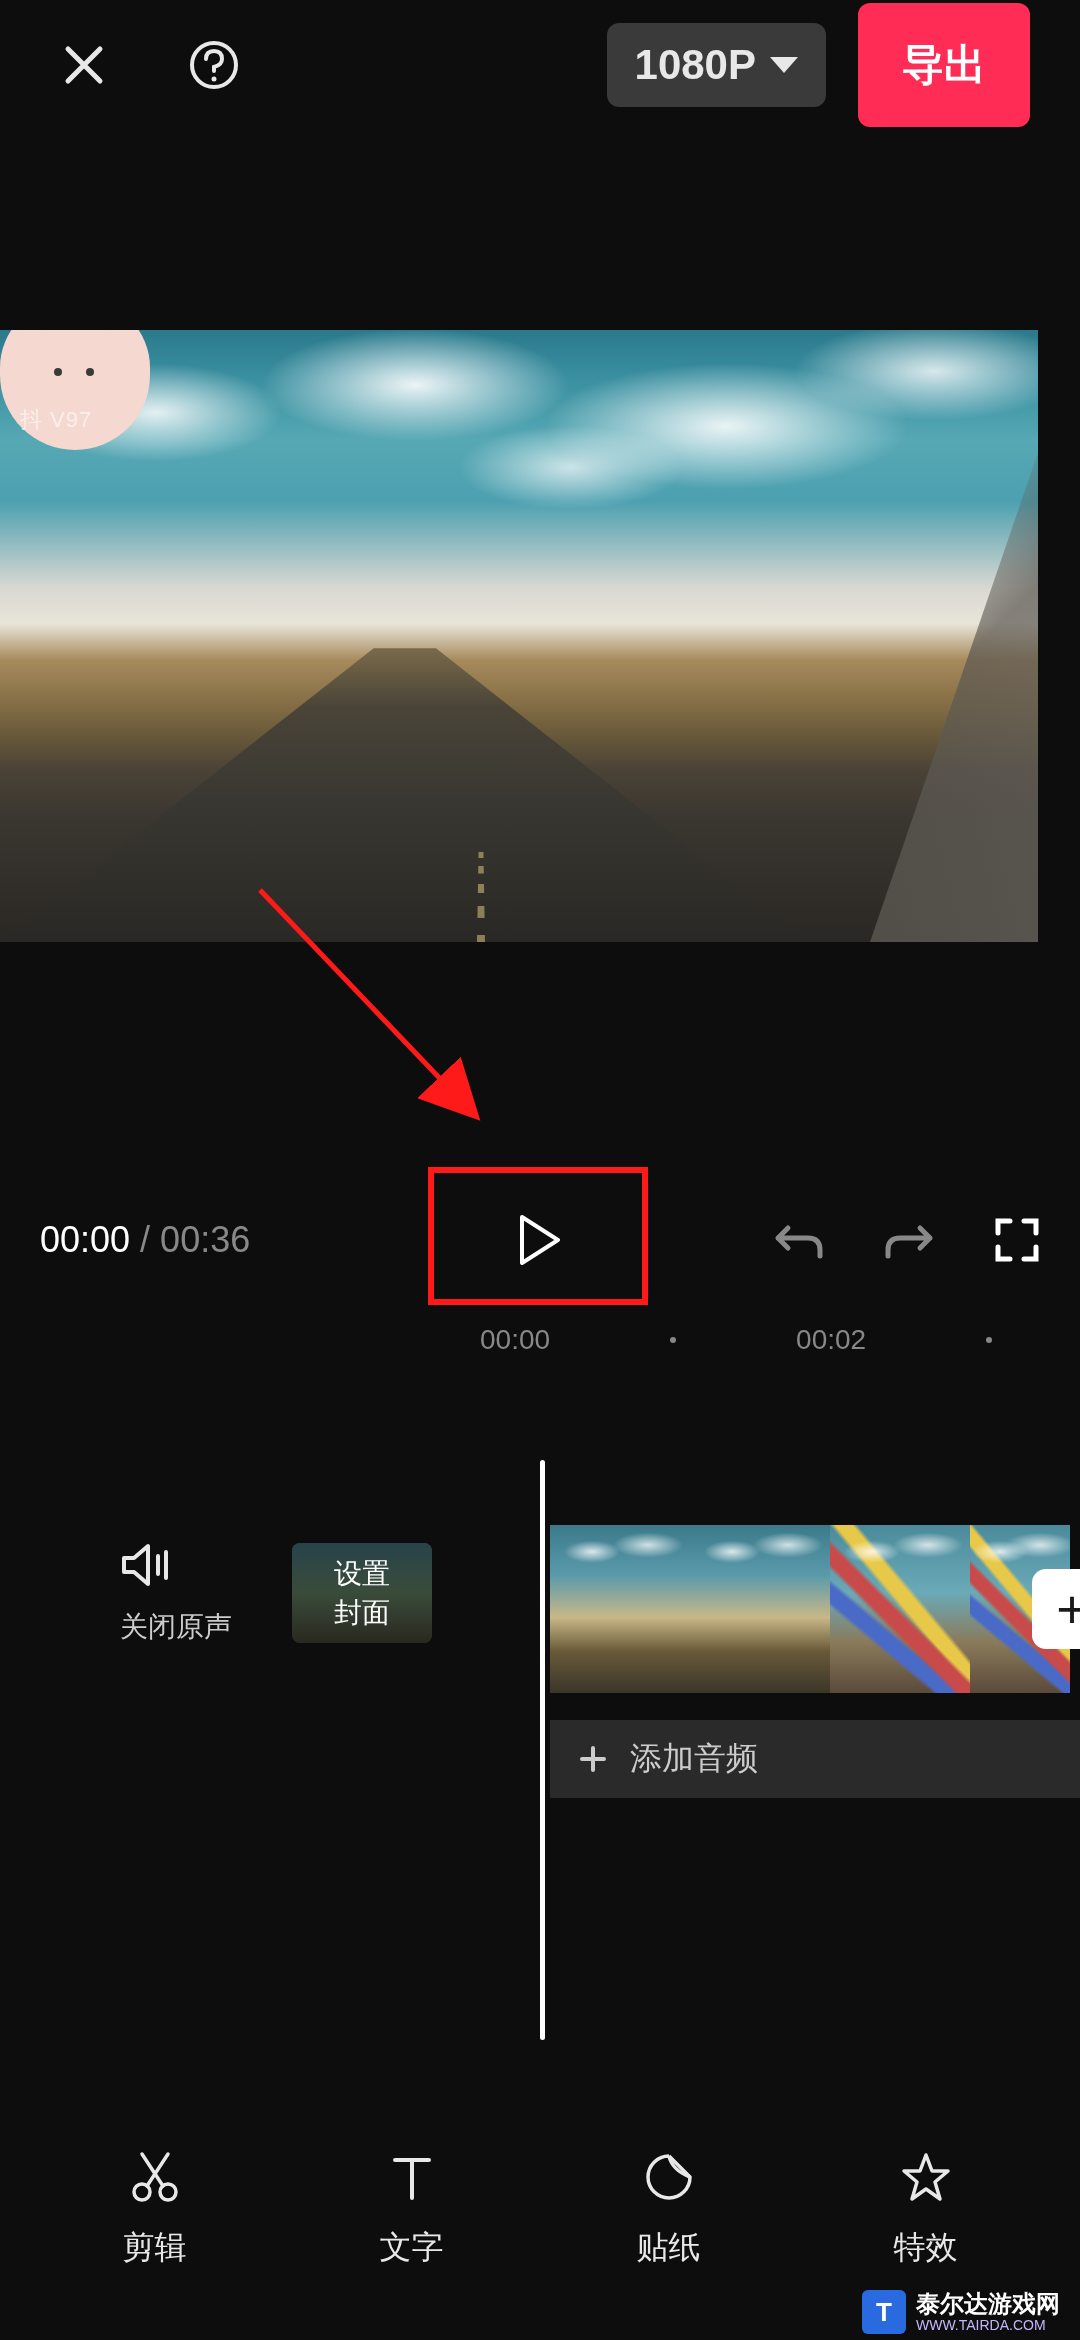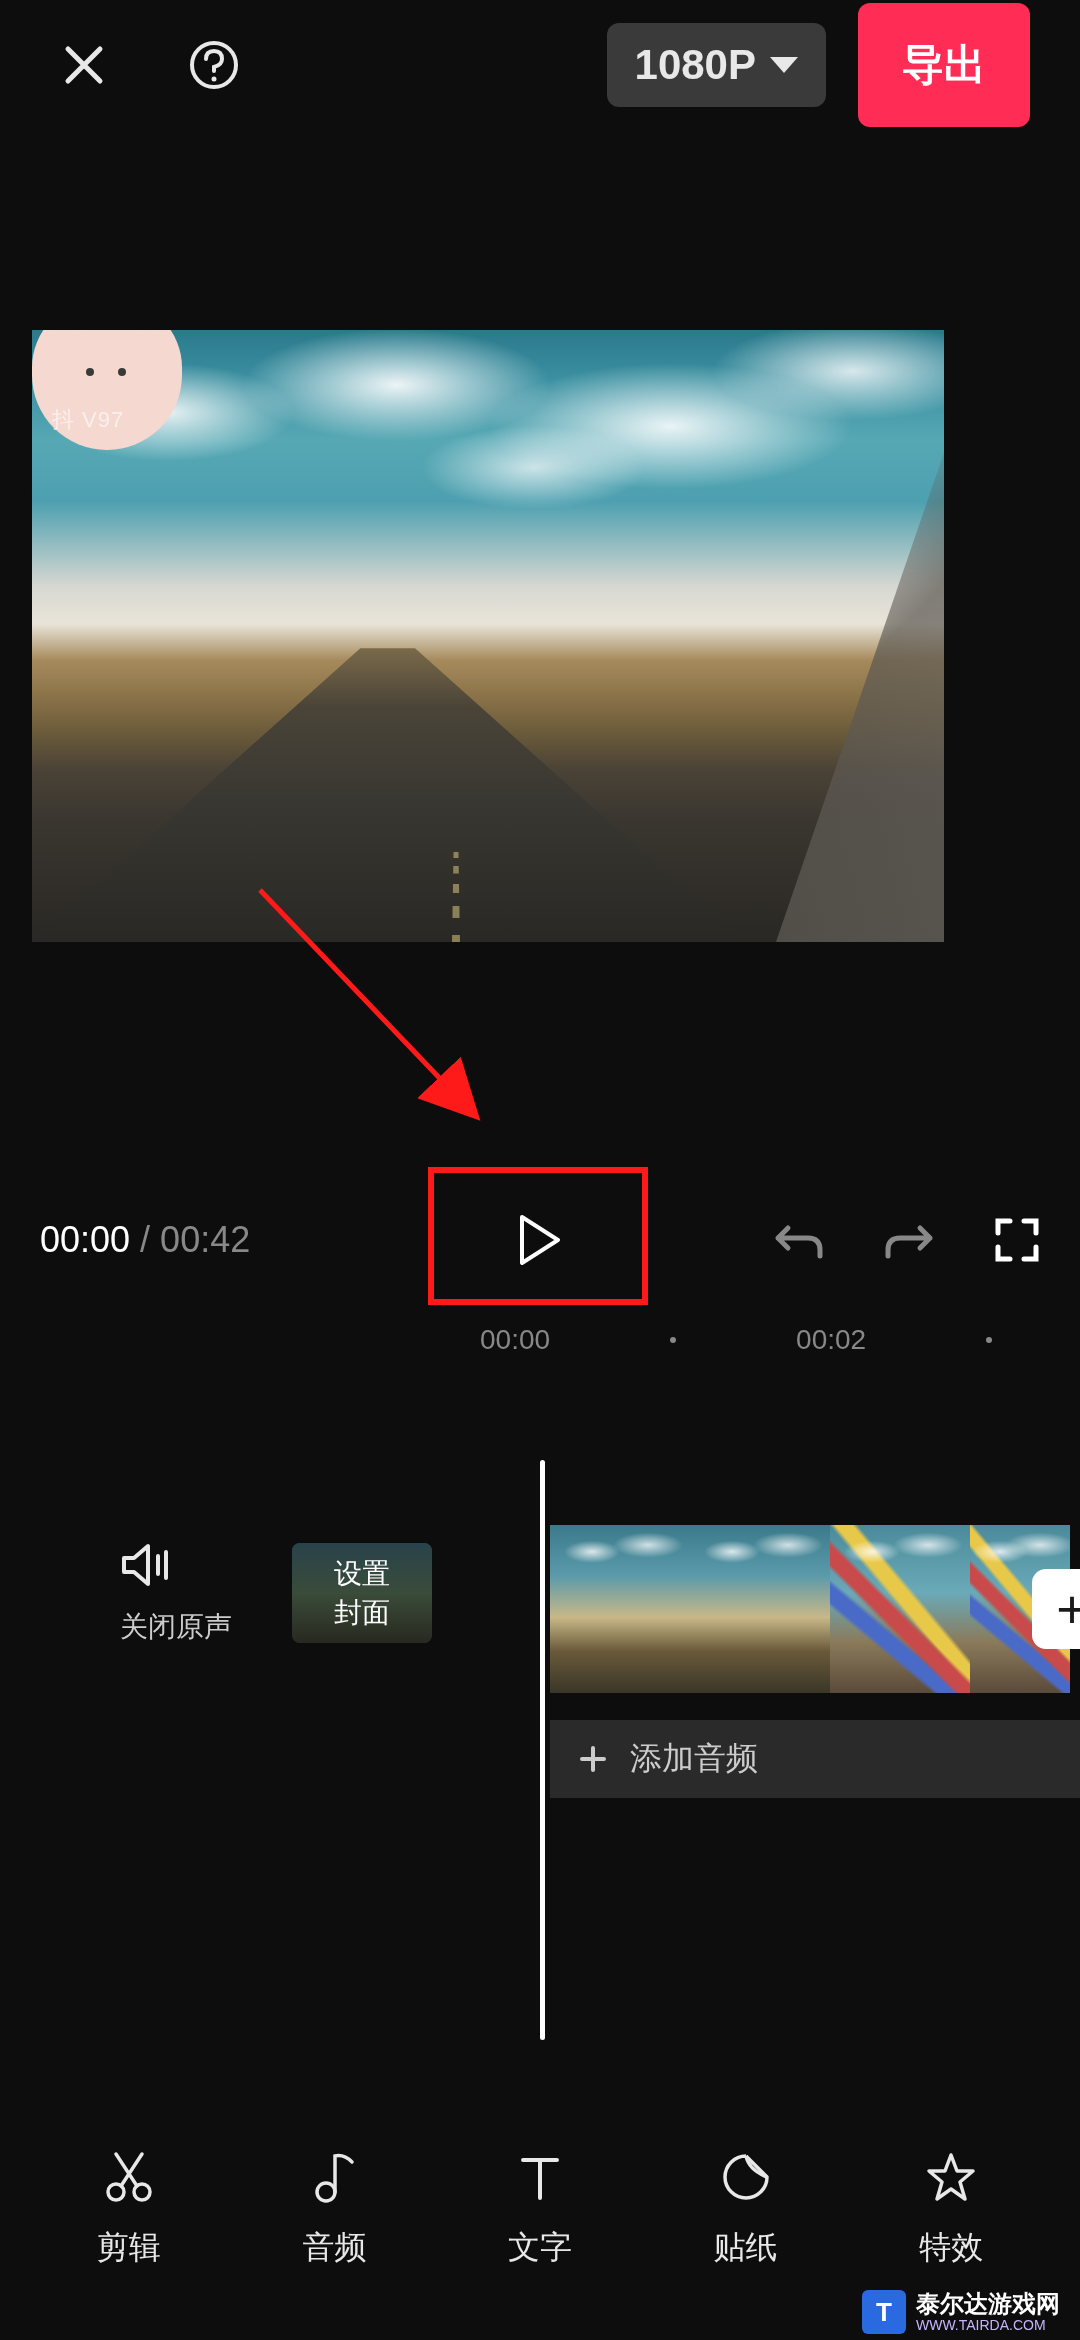--- a/index.html
+++ b/index.html
@@ -43,32 +43,31 @@
     background: #ff2d55;
     border-radius: 12px;
     padding: 34px 44px;
     font-size: 42px;
     font-weight: 600;
     color: #fff;
   }
   
   .preview {
     margin-top: 200px;
-    width: 912px;
+    width: 1038px;
     height: 612px;
     position: relative;
     background: linear-gradient(to bottom,
       #2b7a8c 0%, #3a8fa0 8%,
       #56a8b4 18%, #4da0b0 28%,
       #d8d8d2 42%, #e8e4d8 48%,
       #a68a5c 54%, #8a7248 60%,
       #6a5a3a 66%, #4a4236 72%,
       #3a3630 80%, #2a2824 100%);
     overflow: hidden;
-    margin-left: 32px;
   }
   .sky-clouds {
     position: absolute; inset: 0 0 55% 0;
     background:
       radial-gradient(ellipse 180px 70px at 15% 30%, rgba(255,255,255,.85), transparent 70%),
       radial-gradient(ellipse 220px 80px at 40% 20%, rgba(255,255,255,.9), transparent 70%),
       radial-gradient(ellipse 260px 90px at 70% 35%, rgba(255,255,255,.88), transparent 70%),
       radial-gradient(ellipse 200px 70px at 90% 15%, rgba(255,255,255,.8), transparent 70%),
       radial-gradient(ellipse 160px 60px at 55% 50%, rgba(255,255,255,.7), transparent 70%);
   }
@@ -372,21 +371,21 @@
       <path d="M0 0 L12 6 L0 12 Z" fill="#ff1a1a"></path>
     </marker>
   </defs>
   <line x1="20" y1="20" x2="230" y2="240" stroke="#ff1a1a" stroke-width="5" marker-end="url(#ah)"></line>
 </svg>
 <div class="play-highlight"></div>
 
 <div class="controls">
   <span class="time-current">00:00</span>
   <span class="time-sep">/</span>
-  <span class="time-total">00:42</span>
+  <span class="time-total">00:36</span>
 
   <div class="play-btn icon-btn">
     <svg width="44" height="50" viewBox="0 0 44 50">
       <path d="M4 2 L40 25 L4 48 Z" stroke="#fff" stroke-width="4" fill="none" stroke-linejoin="round"></path>
     </svg>
   </div>
 
   <div class="ctrl-right">
     <div class="icon-btn">
       <svg width="50" height="44" viewBox="0 0 50 44">
@@ -454,29 +453,20 @@
       <svg width="50" height="54" viewBox="0 0 50 54">
         <circle cx="12" cy="42" r="8" stroke="#e8e8e8" stroke-width="3.5" fill="none"></circle>
         <circle cx="38" cy="42" r="8" stroke="#e8e8e8" stroke-width="3.5" fill="none"></circle>
         <path d="M17 36 L38 4 M33 36 L12 4" stroke="#e8e8e8" stroke-width="3.5" stroke-linecap="round"></path>
       </svg>
     </div>
     <span class="tool-label">剪辑</span>
   </div>
   <div class="tool">
     <div class="tool-icon">
-      <svg width="44" height="54" viewBox="0 0 44 54">
-        <circle cx="14" cy="42" r="9" stroke="#e8e8e8" stroke-width="3.5" fill="none"></circle>
-        <path d="M23 42 V6 Q32 4 40 12" stroke="#e8e8e8" stroke-width="3.5" fill="none" stroke-linecap="round"></path>
-      </svg>
-    </div>
-    <span class="tool-label">音频</span>
-  </div>
-  <div class="tool">
-    <div class="tool-icon">
       <svg width="46" height="50" viewBox="0 0 46 50">
         <path d="M6 8 H40 M23 8 V46" stroke="#e8e8e8" stroke-width="4" stroke-linecap="round"></path>
       </svg>
     </div>
     <span class="tool-label">文字</span>
   </div>
   <div class="tool">
     <div class="tool-icon">
       <svg width="50" height="50" viewBox="0 0 50 50">
         <path d="M25 4 A21 21 0 1 0 46 25 L25 4" stroke="#e8e8e8" stroke-width="3.5" fill="none" stroke-linejoin="round"></path>

